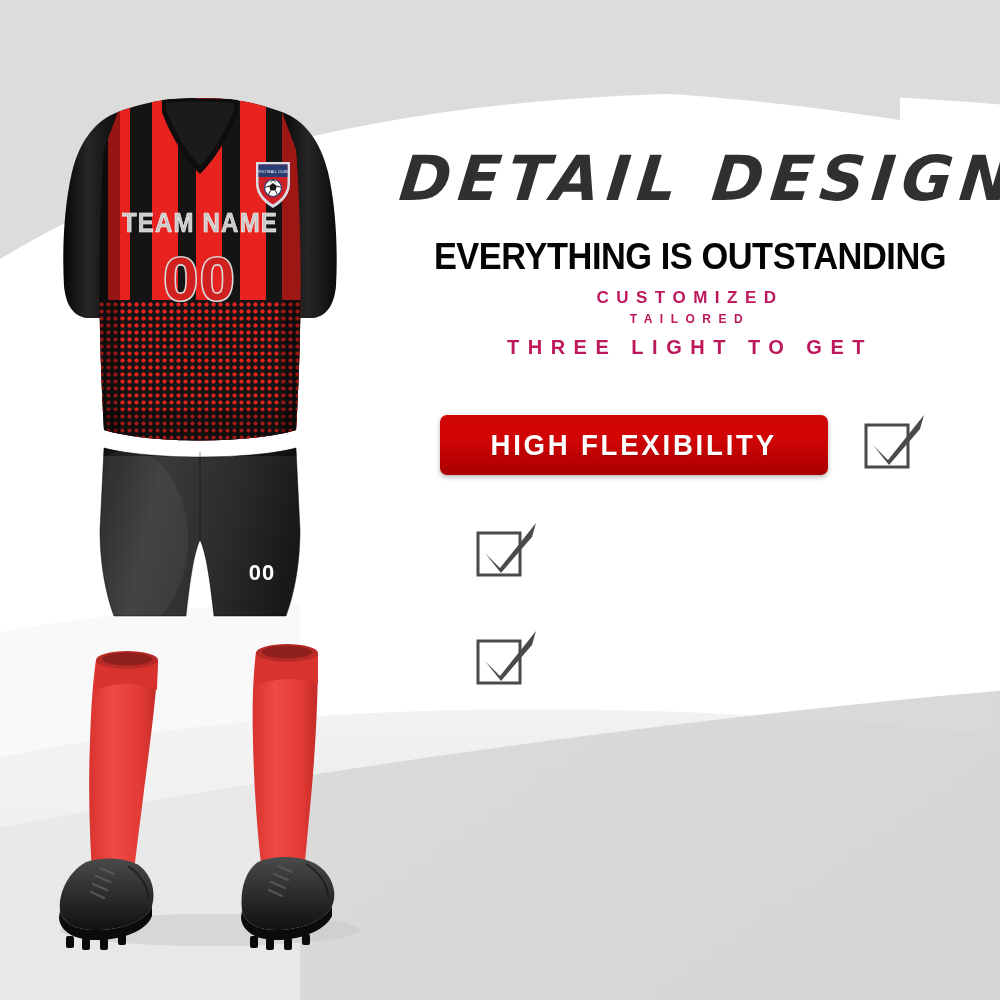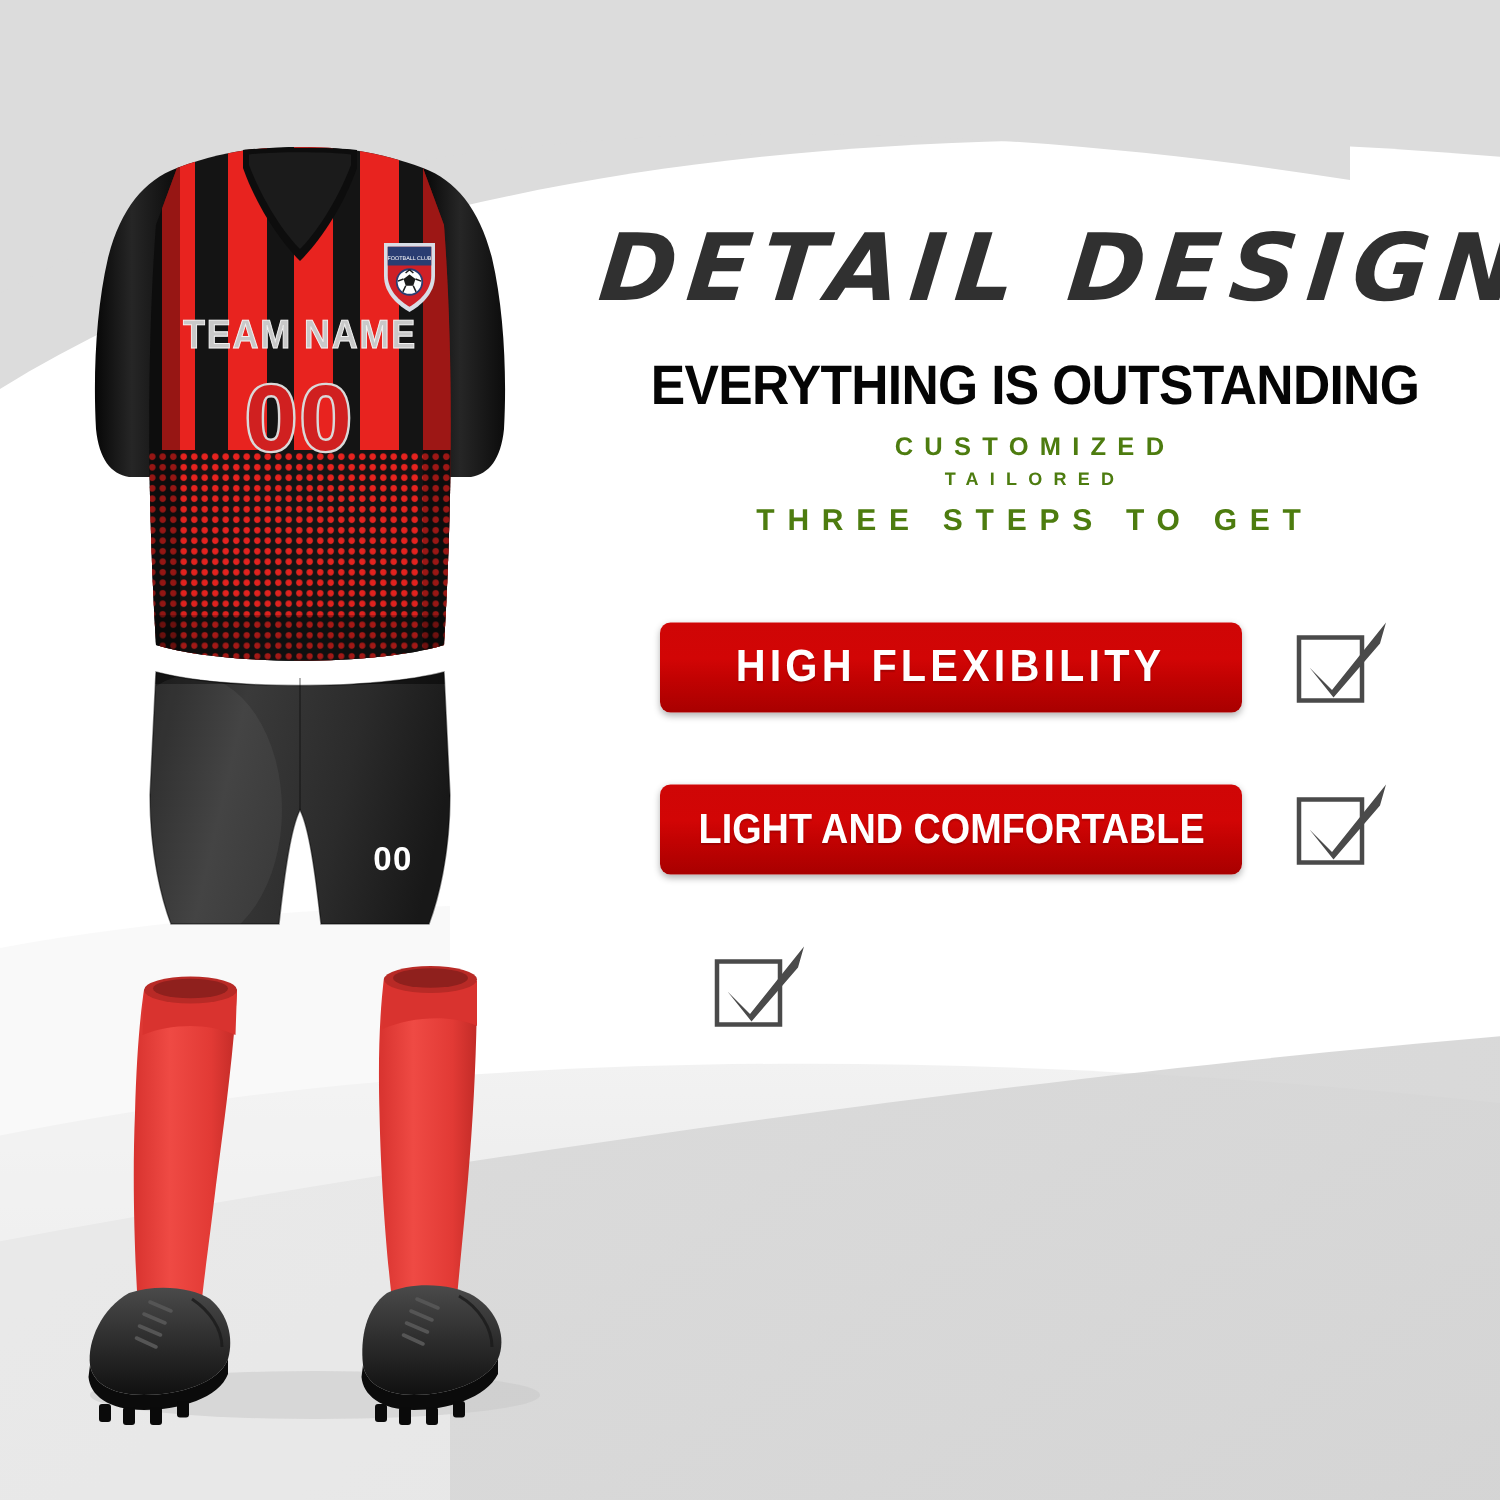--- a/index.html
+++ b/index.html
@@ -38,21 +38,21 @@
     font-family:"Liberation Sans", sans-serif;
     font-weight:bold;
     font-size:37px; line-height:37px;
     letter-spacing:-0.5px;
     color:#050505;
     transform:scaleX(0.93);
     white-space:nowrap;
   }
 
   .tagline { position:absolute; left:0; width:580px; text-align:center;
-             font-weight:bold; color:#4d7c0f; white-space:nowrap; }
+             font-weight:bold; color:#be185d; white-space:nowrap; }
   .tag-1 { top:288px; font-size:17px; letter-spacing:7.5px; }
   .tag-2 { top:312px; font-size:12px; letter-spacing:7.5px; }
   .tag-3 { top:336px; font-size:20px; letter-spacing:8.5px; }
 
   
   .features { position:absolute; left:40px; top:415px; width:540px; }
 
   .feature-row {
     position:relative;
     height:60px;
@@ -278,40 +278,37 @@
   </svg>
 
   <div class="right-col">
 
     <div class="headline">DETAIL DESIGN</div>
 
     <div class="subhead">EVERYTHING IS OUTSTANDING</div>
 
     <div class="tagline tag-1">CUSTOMIZED</div>
     <div class="tagline tag-2">TAILORED</div>
-    <div class="tagline tag-3">THREE STEPS TO GET</div>
+    <div class="tagline tag-3">THREE LIGHT TO GET</div>
 
     <div class="features">
 
       <div class="feature-row">
         <div class="badge">
           <span class="badge-label spaced">HIGH  FLEXIBILITY</span>
         </div>
         <div class="check-wrap">
           <svg width="66" height="64" viewBox="0 0 66 64">
             <rect x="4" y="12" width="42" height="42" fill="none" stroke="#4a4a4a" stroke-width="3"></rect>
             <path d="M 11 32 L 26 47 L 62 2 L 58 16 L 27 52 Z" fill="#4a4a4a"></path>
           </svg>
         </div>
       </div>
 
       <div class="feature-row">
-        <div class="badge">
-          <span class="badge-label wide">LIGHT AND COMFORTABLE</span>
-        </div>
         <div class="check-wrap">
           <svg width="66" height="64" viewBox="0 0 66 64">
             <rect x="4" y="12" width="42" height="42" fill="none" stroke="#4a4a4a" stroke-width="3"></rect>
             <path d="M 11 32 L 26 47 L 62 2 L 58 16 L 27 52 Z" fill="#4a4a4a"></path>
           </svg>
         </div>
       </div>
 
       <div class="feature-row">
         <div class="check-wrap">

